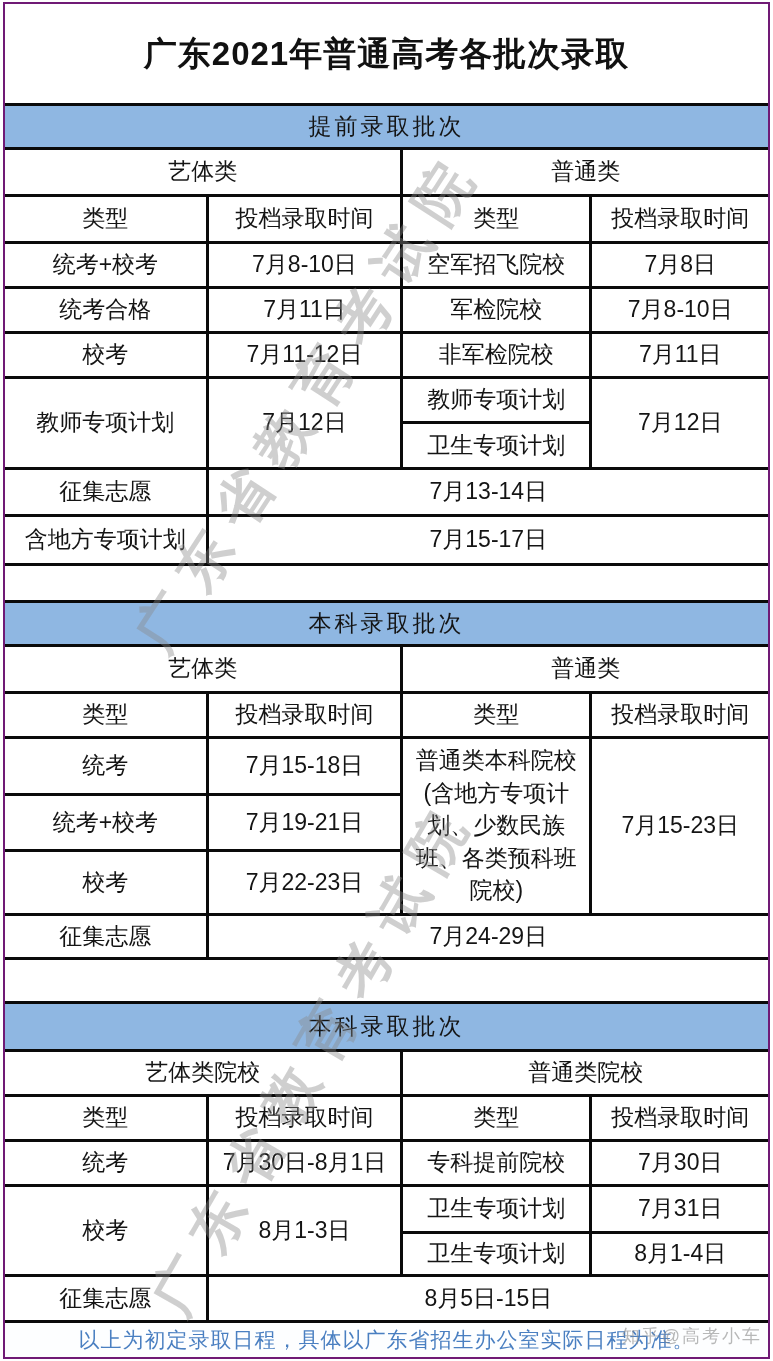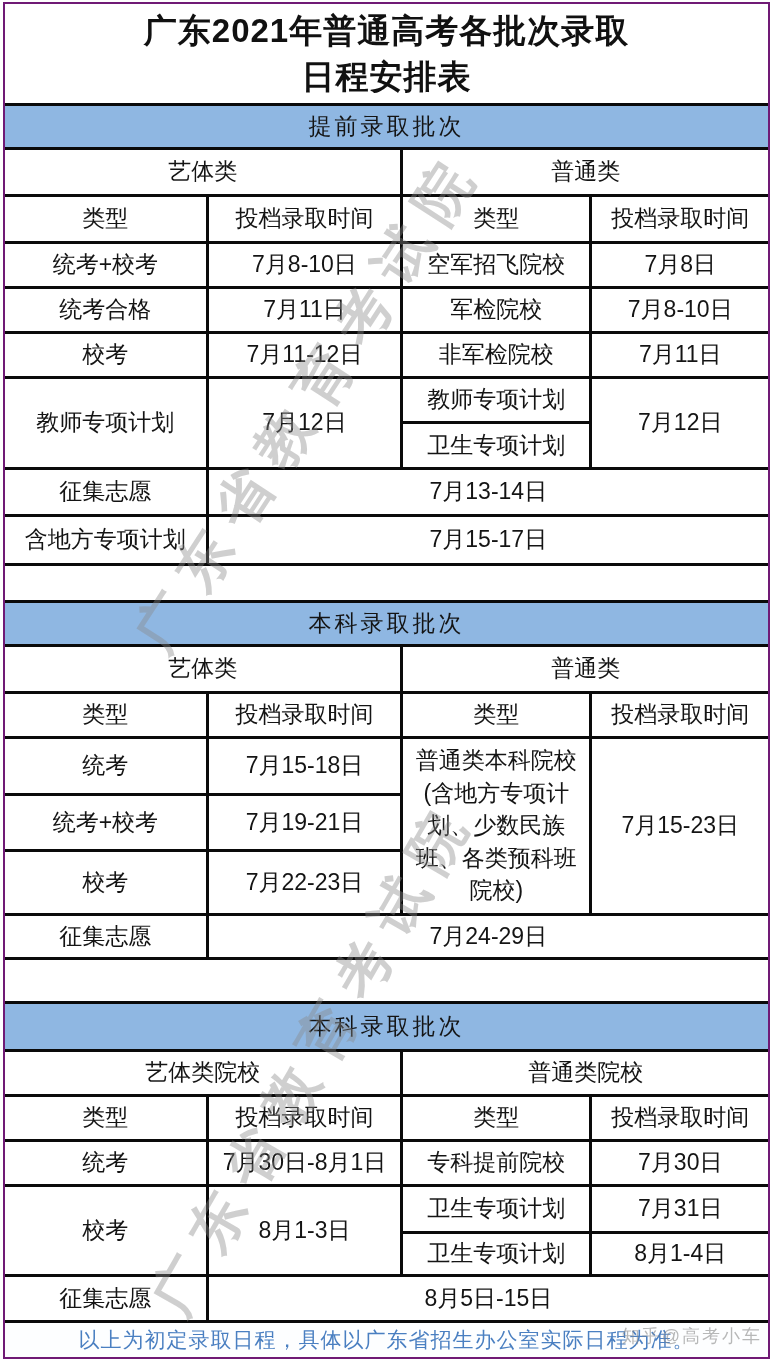--- a/index.html
+++ b/index.html
@@ -59,21 +59,20 @@
   col.c1{width:26.5%;} col.c2{width:25.5%;} col.c3{width:24.8%;} col.c4{width:23.2%;}
 </style>
 </head>
 <body>
 
 <div class="page">
   <div class="outer">
 
     <div class="title-block">
       <div>广东2021年普通高考各批次录取</div>
-      <div>日程安排表</div>
     </div>
 
     <table class="tbl">
       <colgroup>
           <col class="c1">
           <col class="c2">
           <col class="c3">
           <col class="c4">
         </colgroup>
       <tbody>

